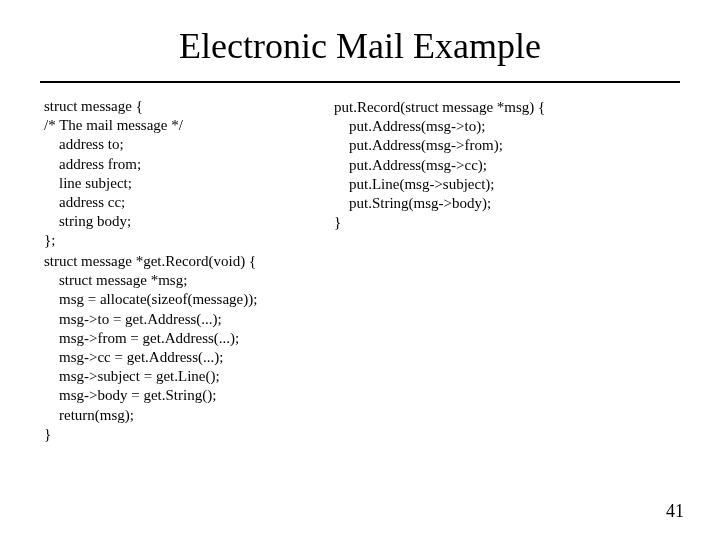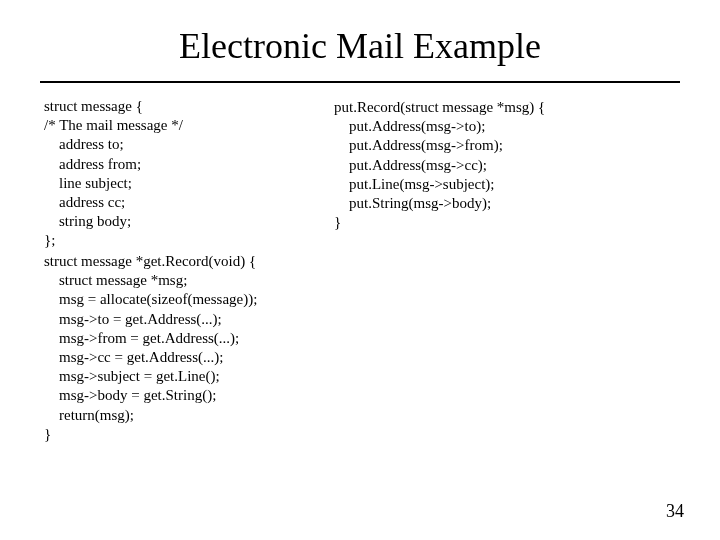--- a/index.html
+++ b/index.html
@@ -90,15 +90,15 @@
     msg = allocate(sizeof(message));
     msg-&gt;to = get.Address(...);
     msg-&gt;from = get.Address(...);
     msg-&gt;cc = get.Address(...);
     msg-&gt;subject = get.Line();
     msg-&gt;body = get.String();
     return(msg);
 }</div>
   </div>
 
-  <div class="page-number">34</div>
+  <div class="page-number">41</div>
 
 </div>
 
 </body></html>

